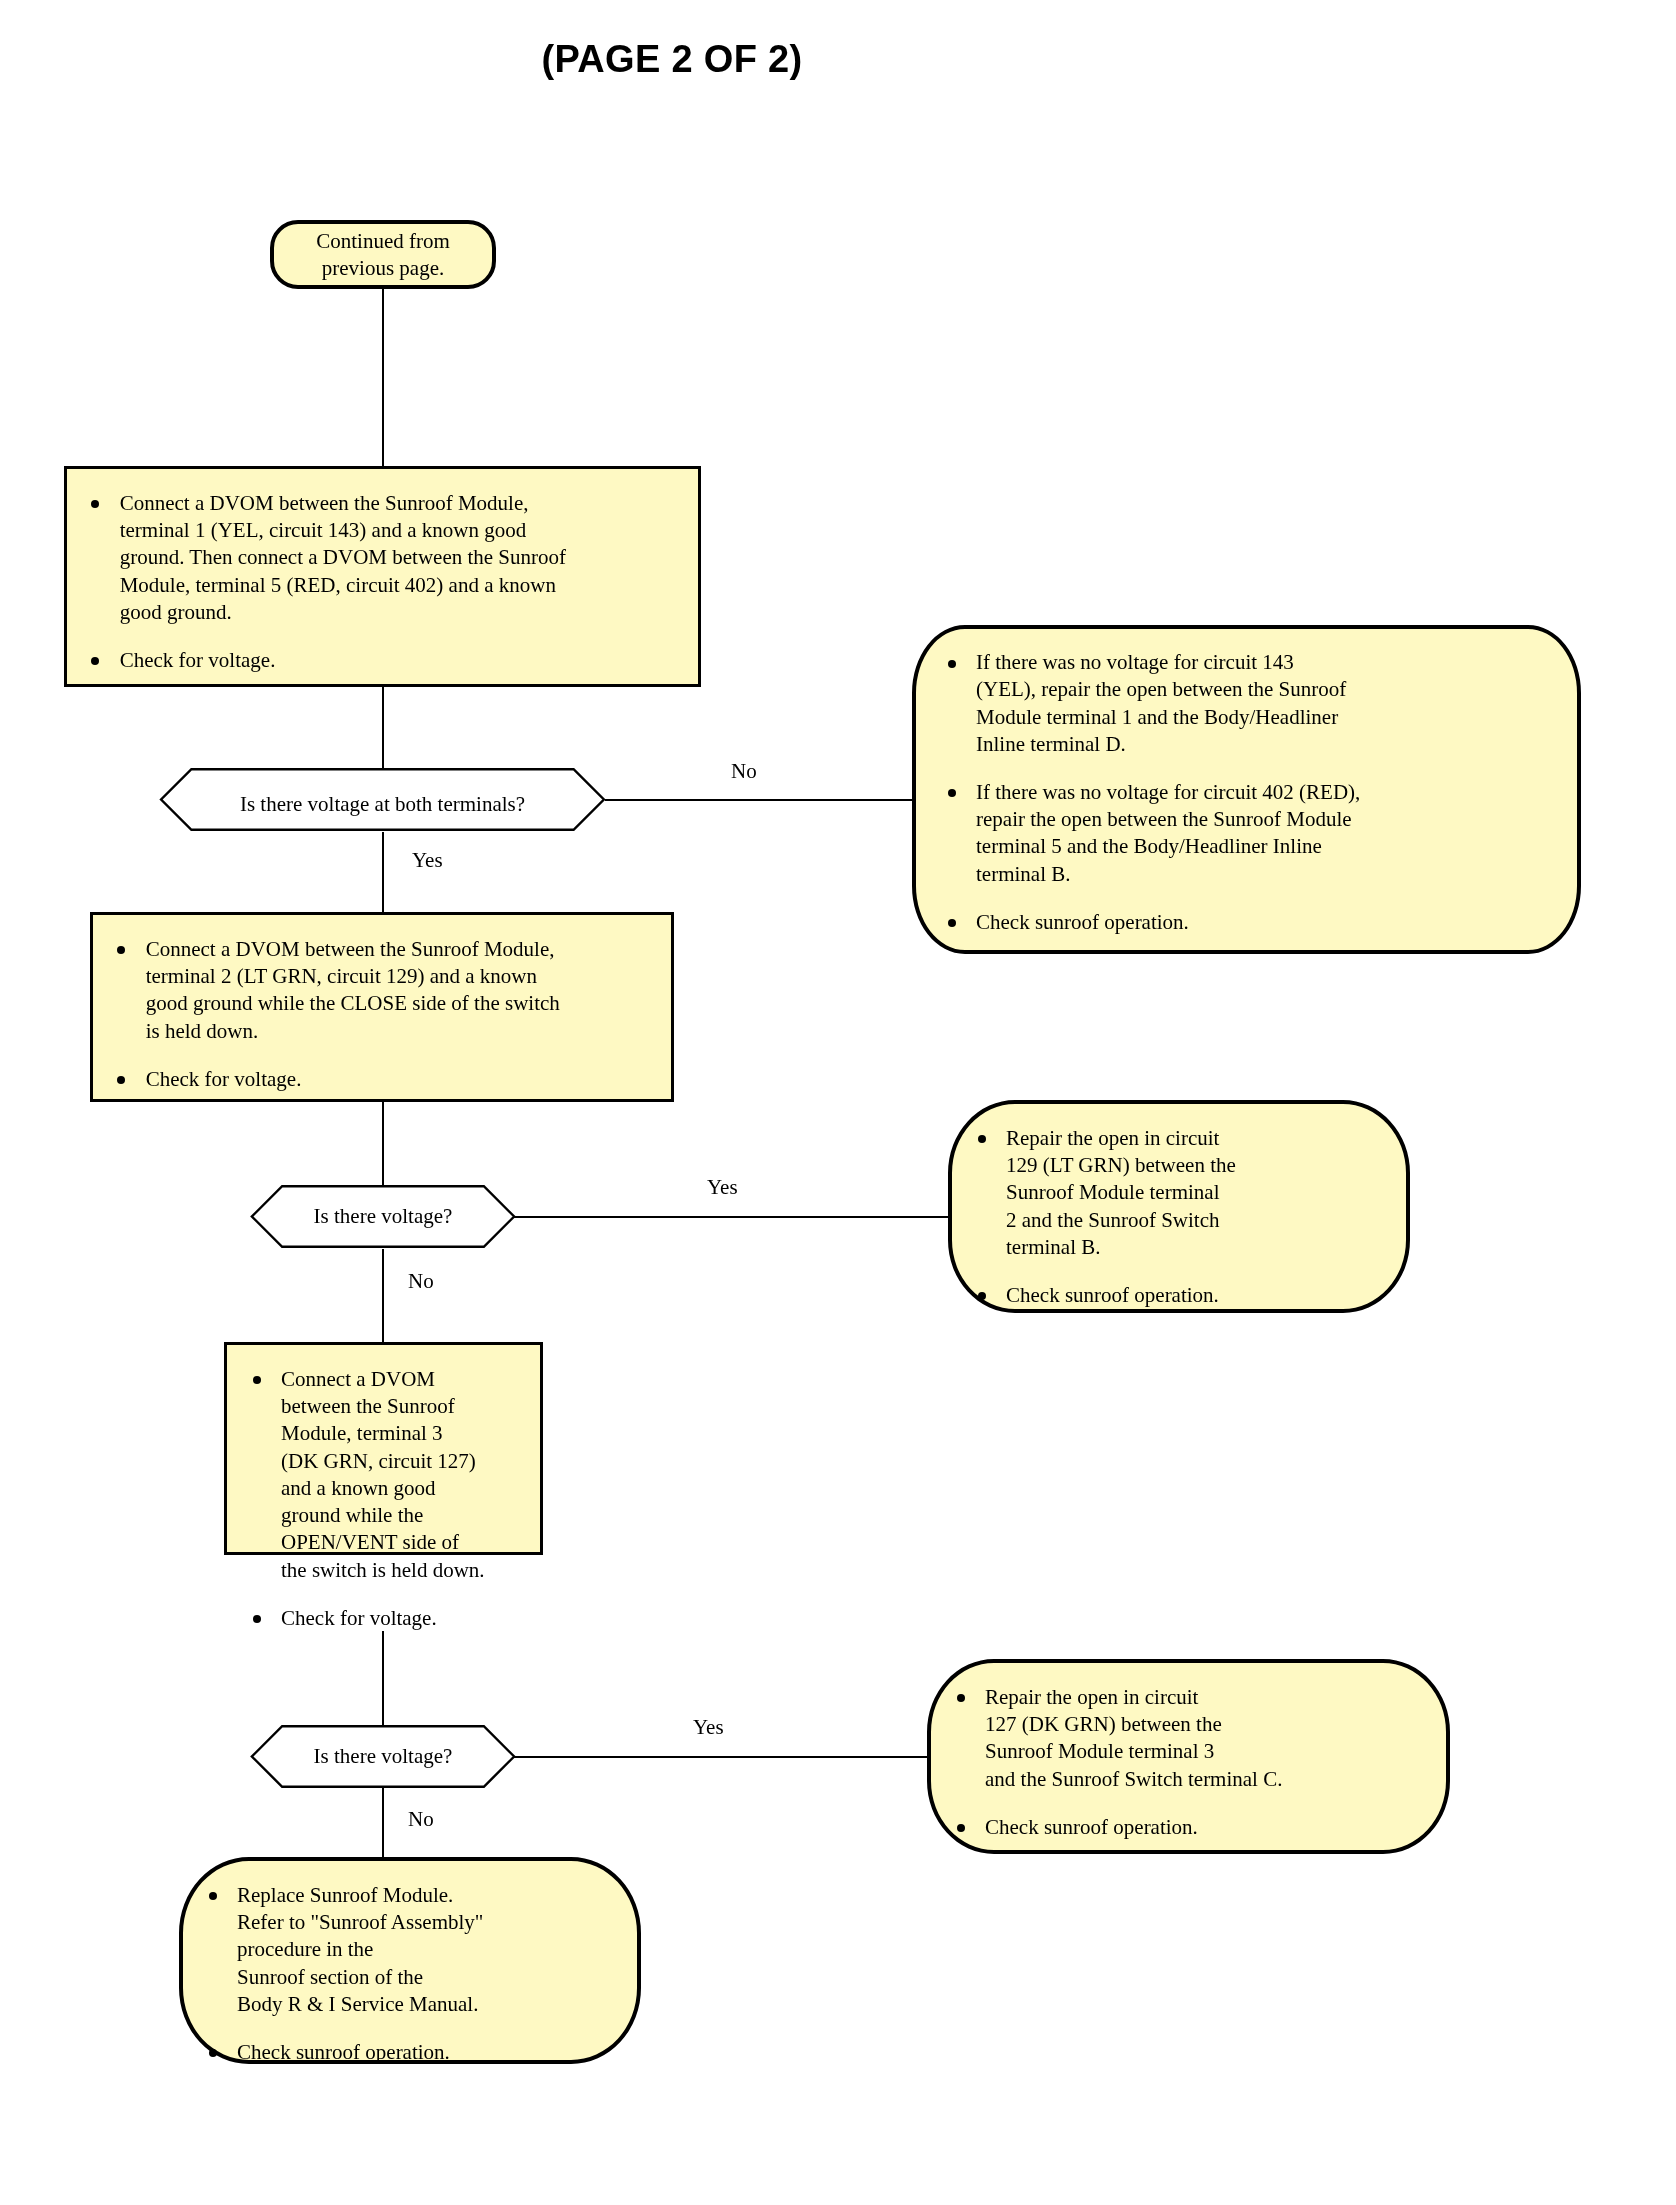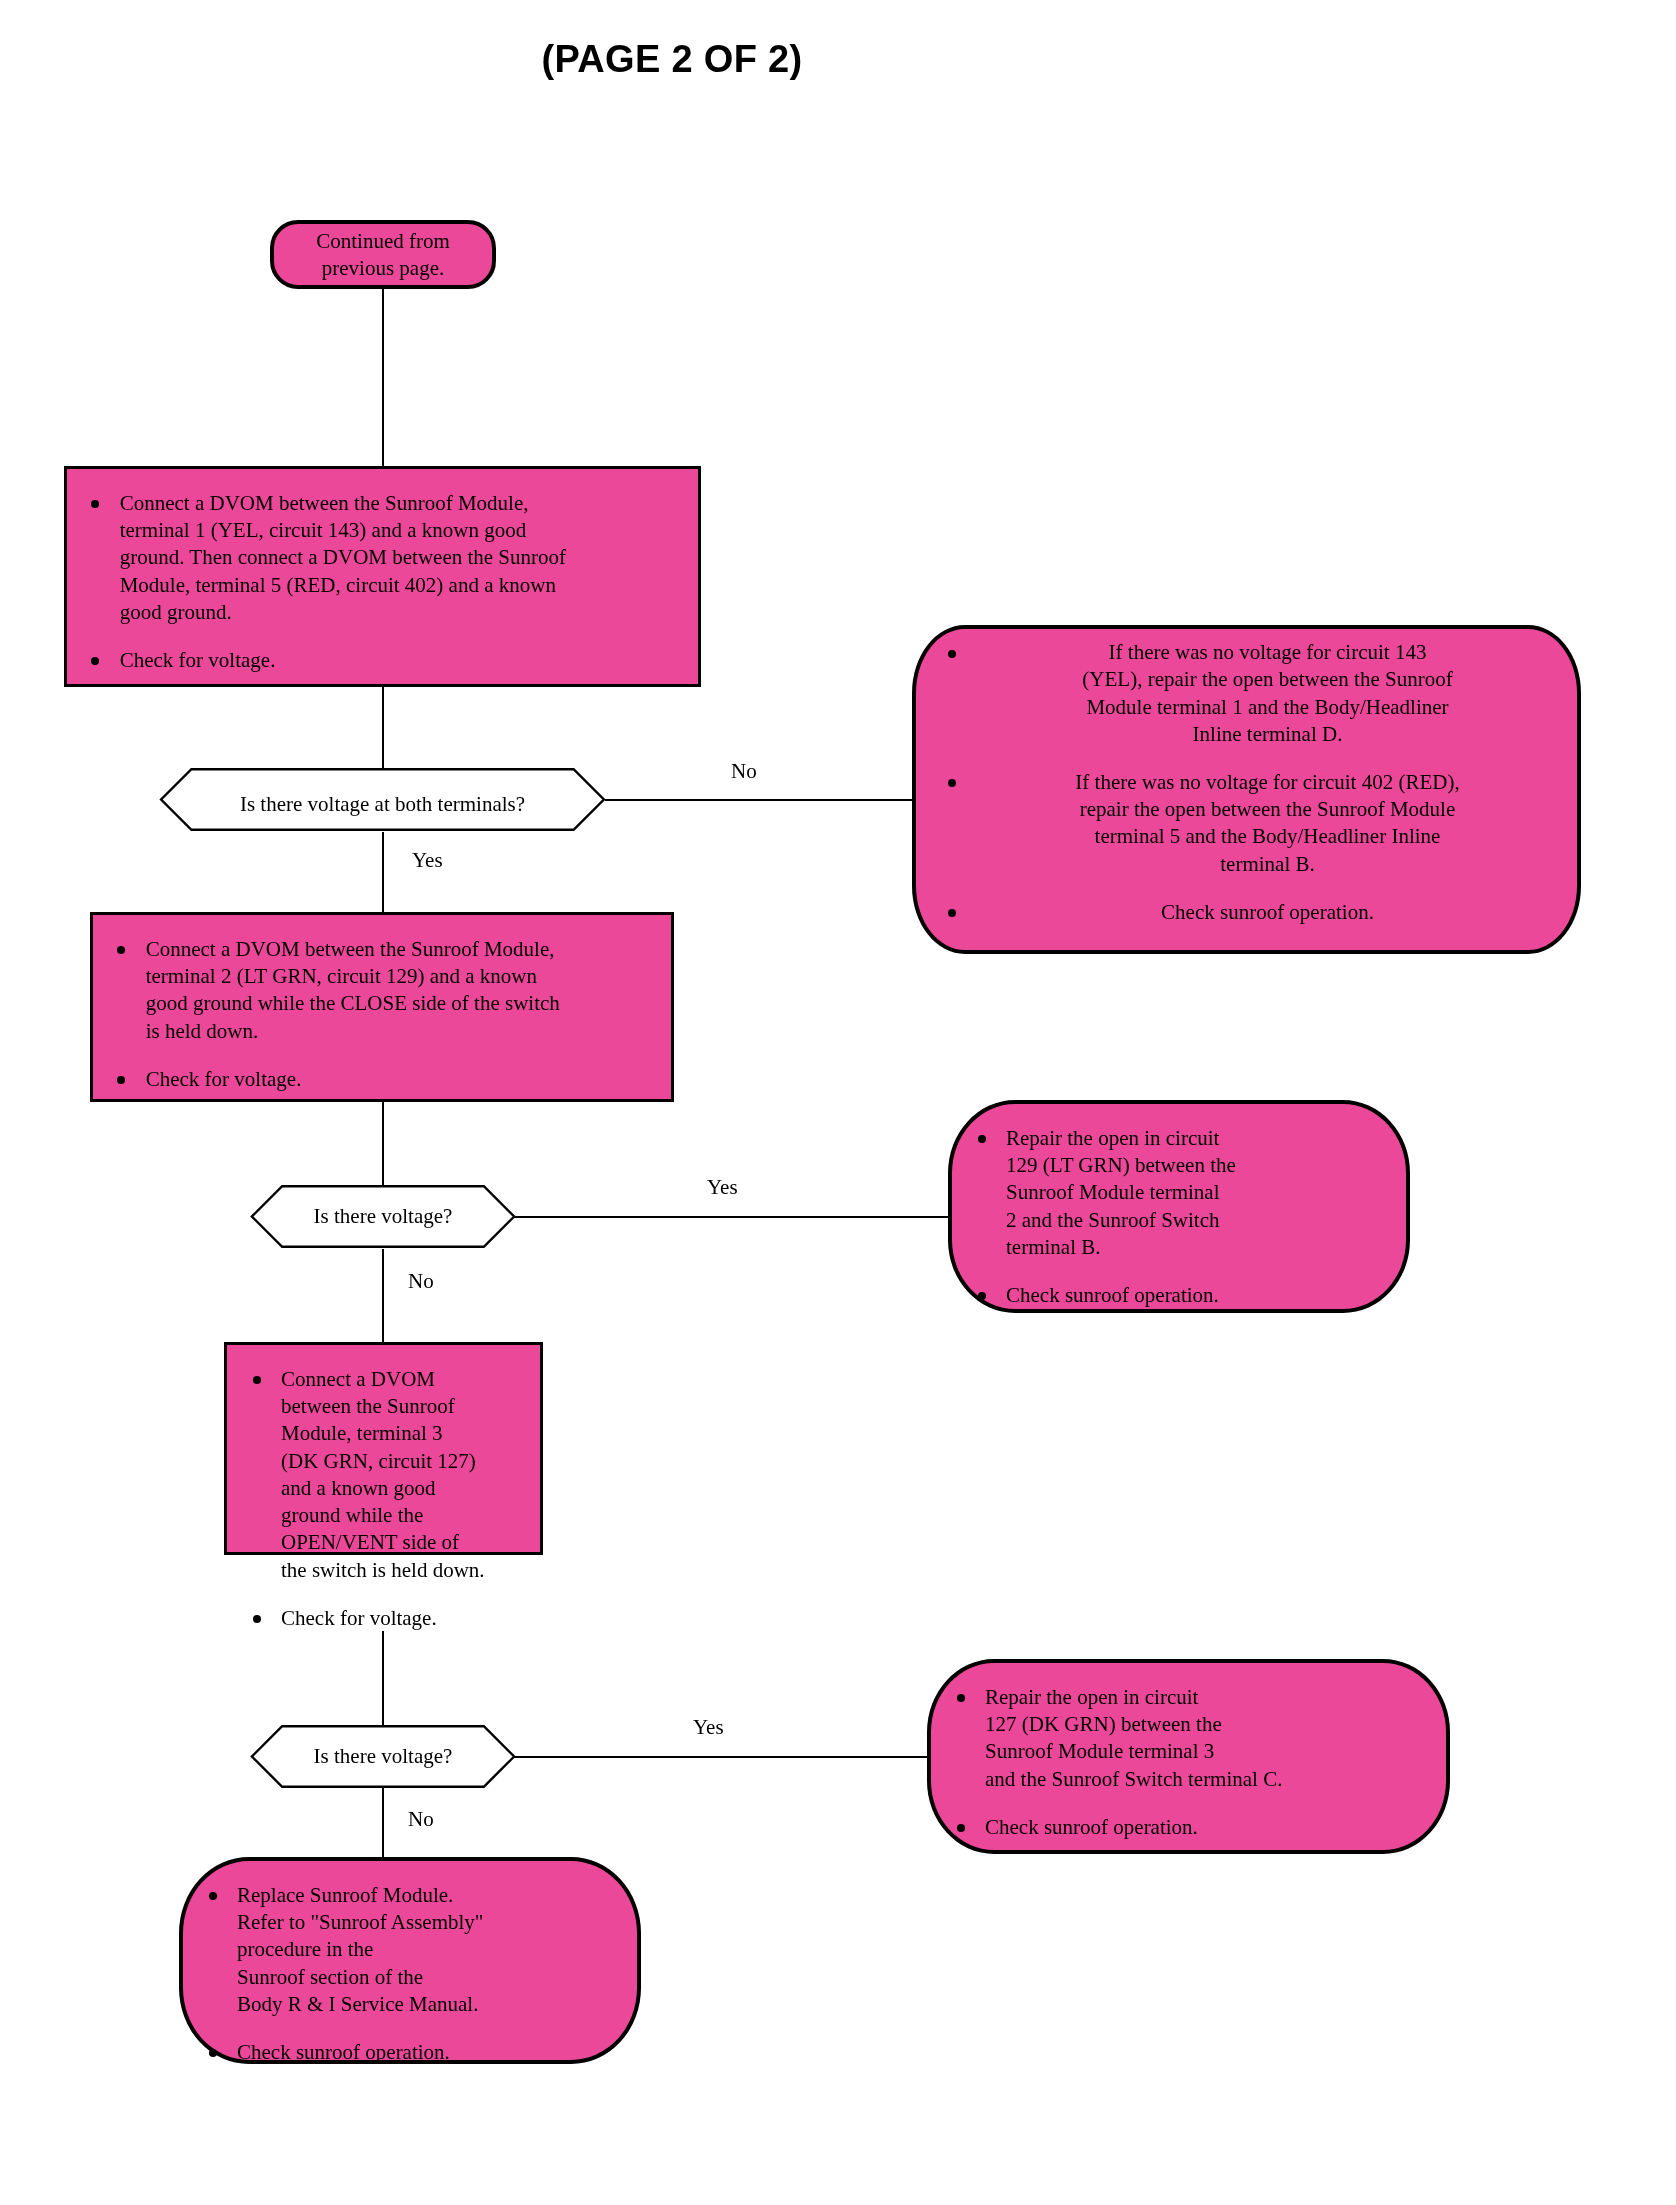--- a/index.html
+++ b/index.html
@@ -11,21 +11,21 @@
   .page{position:absolute;inset:0;}
 
   
   #page-title{
     position:absolute;left:0;top:38px;width:1344px;text-align:center;
     font-family:"Liberation Sans","DejaVu Sans",sans-serif;
     font-size:38px;font-weight:600;letter-spacing:0.3px;
   }
 
   
-  .node{position:absolute;box-sizing:border-box;background:#ec4899;}
+  .node{position:absolute;box-sizing:border-box;background:#fef9c3;}
 
   
   .rect{border:3.6px solid #000;}
 
   
   .term{border:4.3px solid #000;border-radius:53px/68px;}
 
   
   .capsule{border:4.3px solid #000;border-radius:28px;}
 
@@ -48,21 +48,21 @@
     font-size:21px;line-height:1.30;
     white-space:pre-line;
   }
   ul.bullets li:last-child{margin-bottom:0;}
   ul.bullets li::before{
     content:"";position:absolute;left:3.6px;top:.50em;
     width:8px;height:8px;border-radius:50%;background:#000;
   }
 
   .pad-a{padding:20.7px 18px 18px 20.7px;}
-  .pad-b{padding:10px 18px 18px 28px;text-align:center;}
+  .pad-b{padding:20px 18px 18px 28px;}
   .pad-c{padding:20.7px 13.4px 17px 22px;}
 
   
   .vline{position:absolute;width:1.8px;background:#000;}
   .hline{position:absolute;height:1.8px;background:#000;}
 
   
   .blabel{position:absolute;font-size:21px;line-height:1;}
 
   

